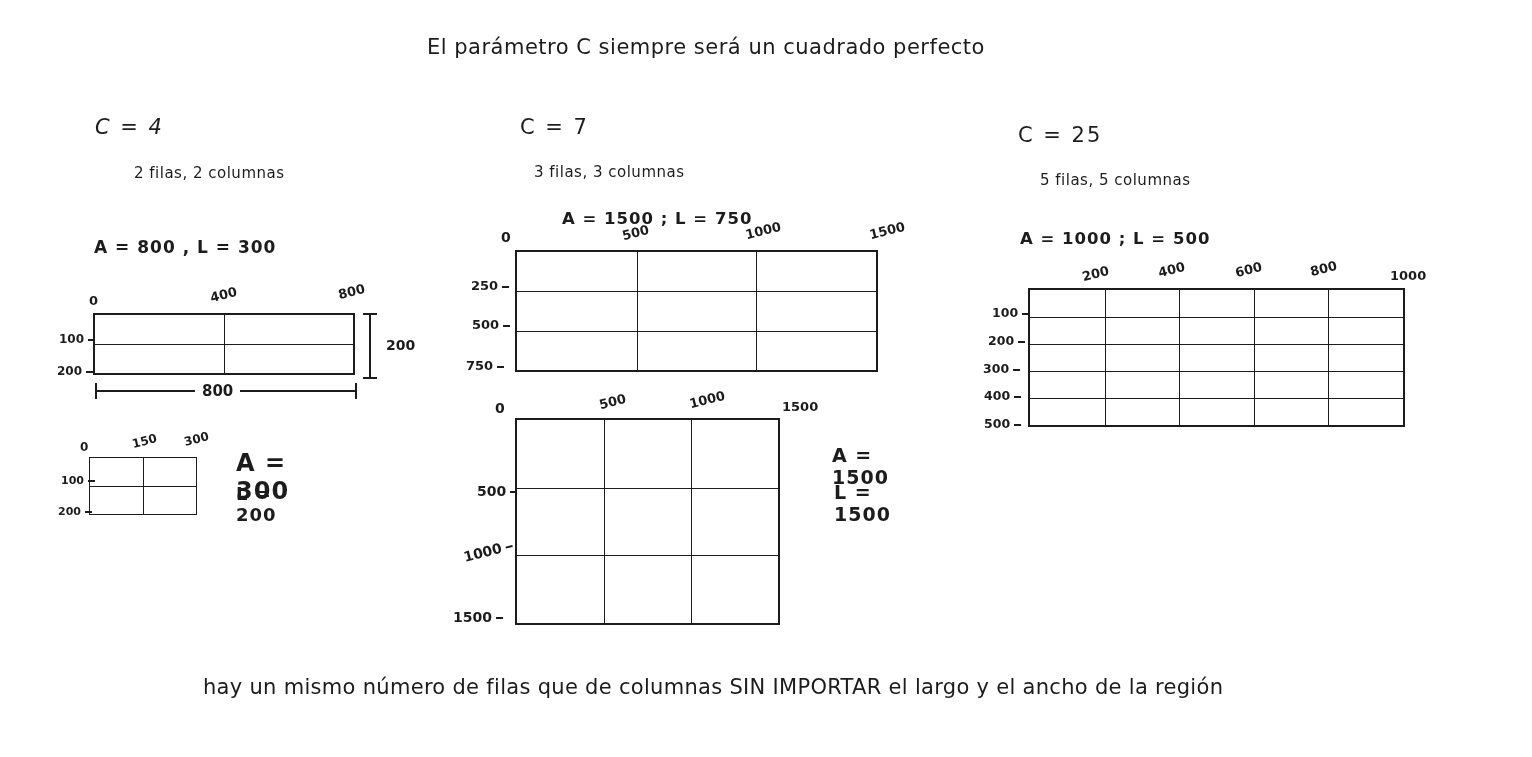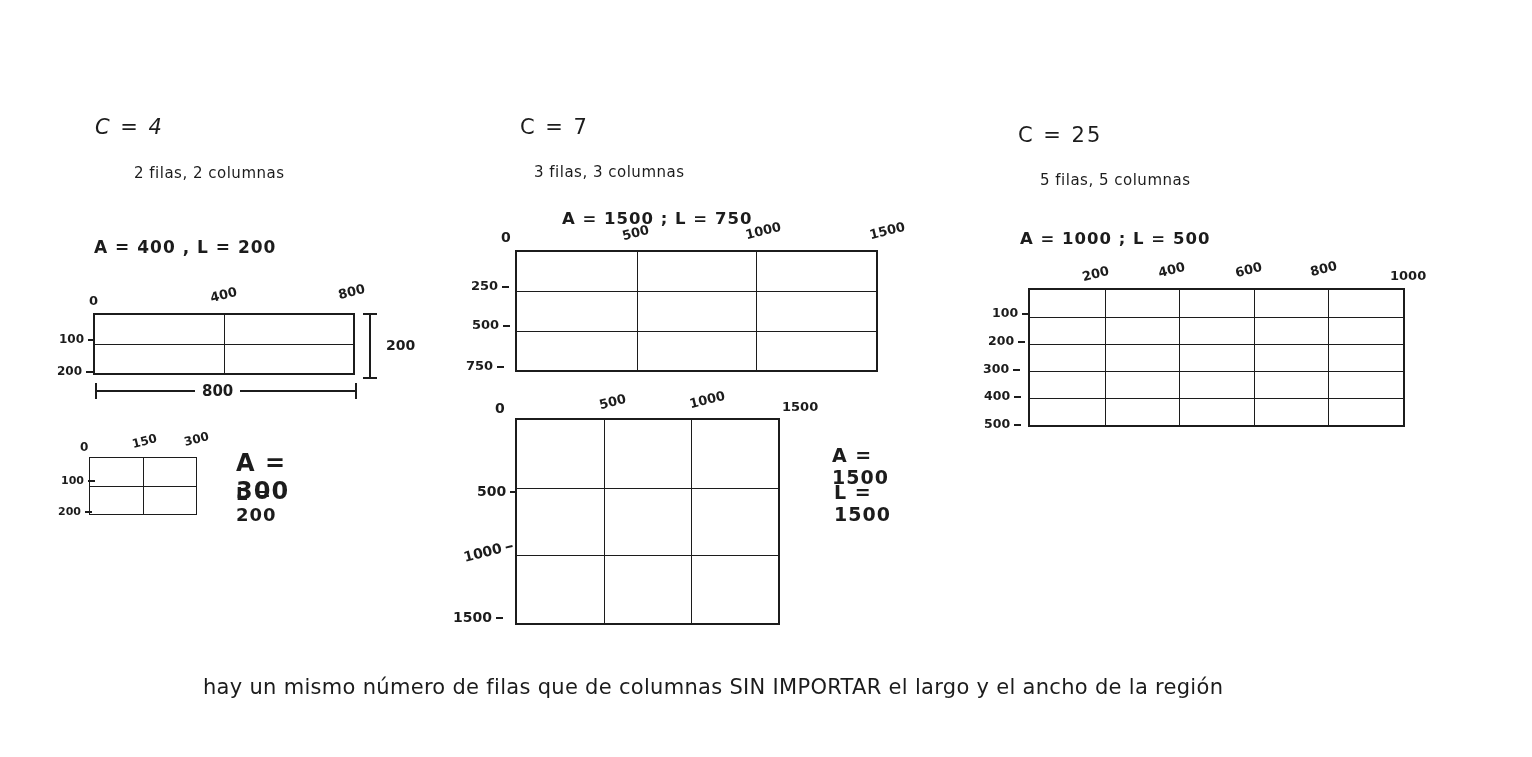--- a/index.html
+++ b/index.html
@@ -49,24 +49,25 @@
   .hbracket::before { left: 0; } .hbracket::after { right: 0; }
   .measure-label { position: absolute; font-weight: 700; background: #fff; padding: 0 7px; }
 
   .footer-line { font-size: 21px; letter-spacing: .3px; }
 </style>
 </head>
 <body>
 
 <div id="canvas">
 
+  <div class="abs page-title" style="left:427px; top:35px;">El parámetro C siempre será un cuadrado perfecto</div>
 
   <div class="abs c-label" style="left:95px; top:115px;font-style:italic;">C = 4</div>
   <div class="abs dims-label" style="left:134px; top:164px;">2 filas, 2 columnas</div>
-  <div class="abs params" style="left:94px; top:237px;">A = 400 ,  L = 200</div>
+  <div class="abs params" style="left:94px; top:237px;">A = 800 ,  L = 300</div>
 
   <div class="grid" style="left: 93px; top: 313px; width: 262px; height: 62px; grid-template-columns: repeat(2, 1fr); grid-template-rows: repeat(2, 1fr);">
     <span class="xtick" style="left:-6px; top:-21px;">0</span>
     <span class="xtick rot" style="left:115px; top:-27px;">400</span>
     <span class="xtick rot" style="left:243px; top:-30px;">800</span>
     <span class="ytick" style="left:-36px; top:18px; font-size:12px;">100</span>
     <span class="ytick" style="left:-38px; top:50px; font-size:12px;">200</span>
 
     <div class="vbracket" style="left:274px; top:-2px; height:66px;"></div>
     <span class="measure-label" style="left:284px; top:22px; font-size:14px;">200</span>

